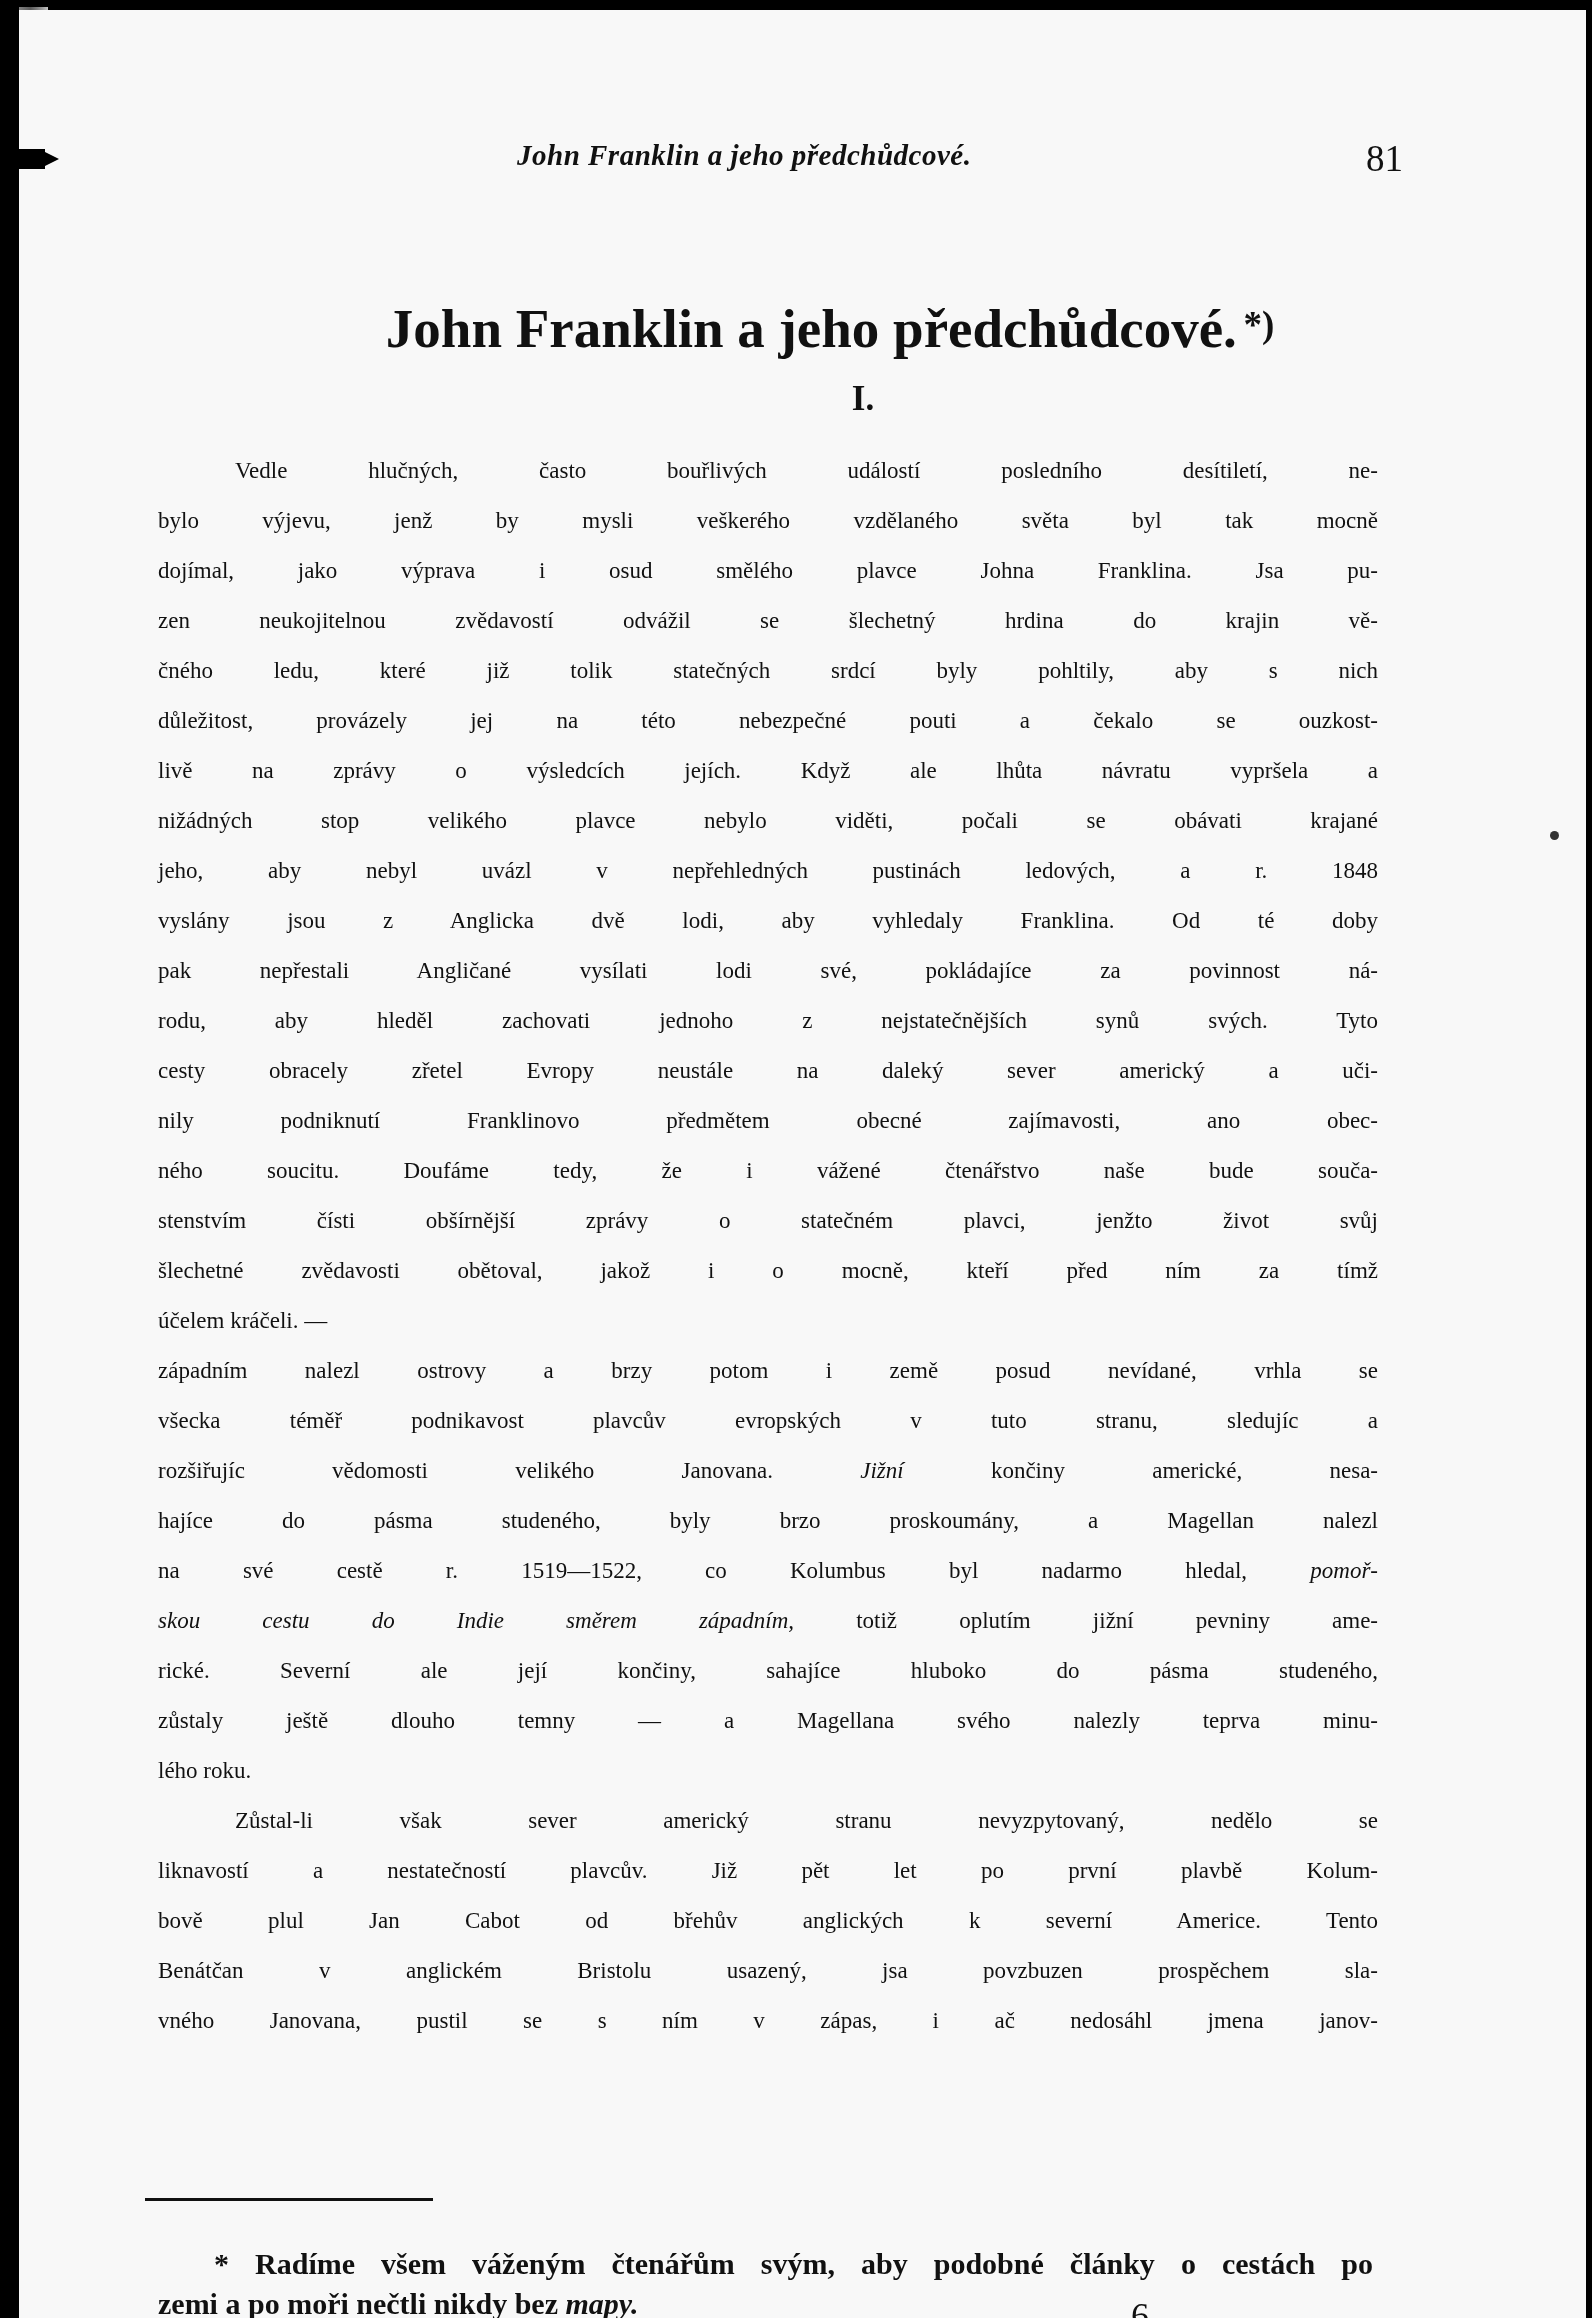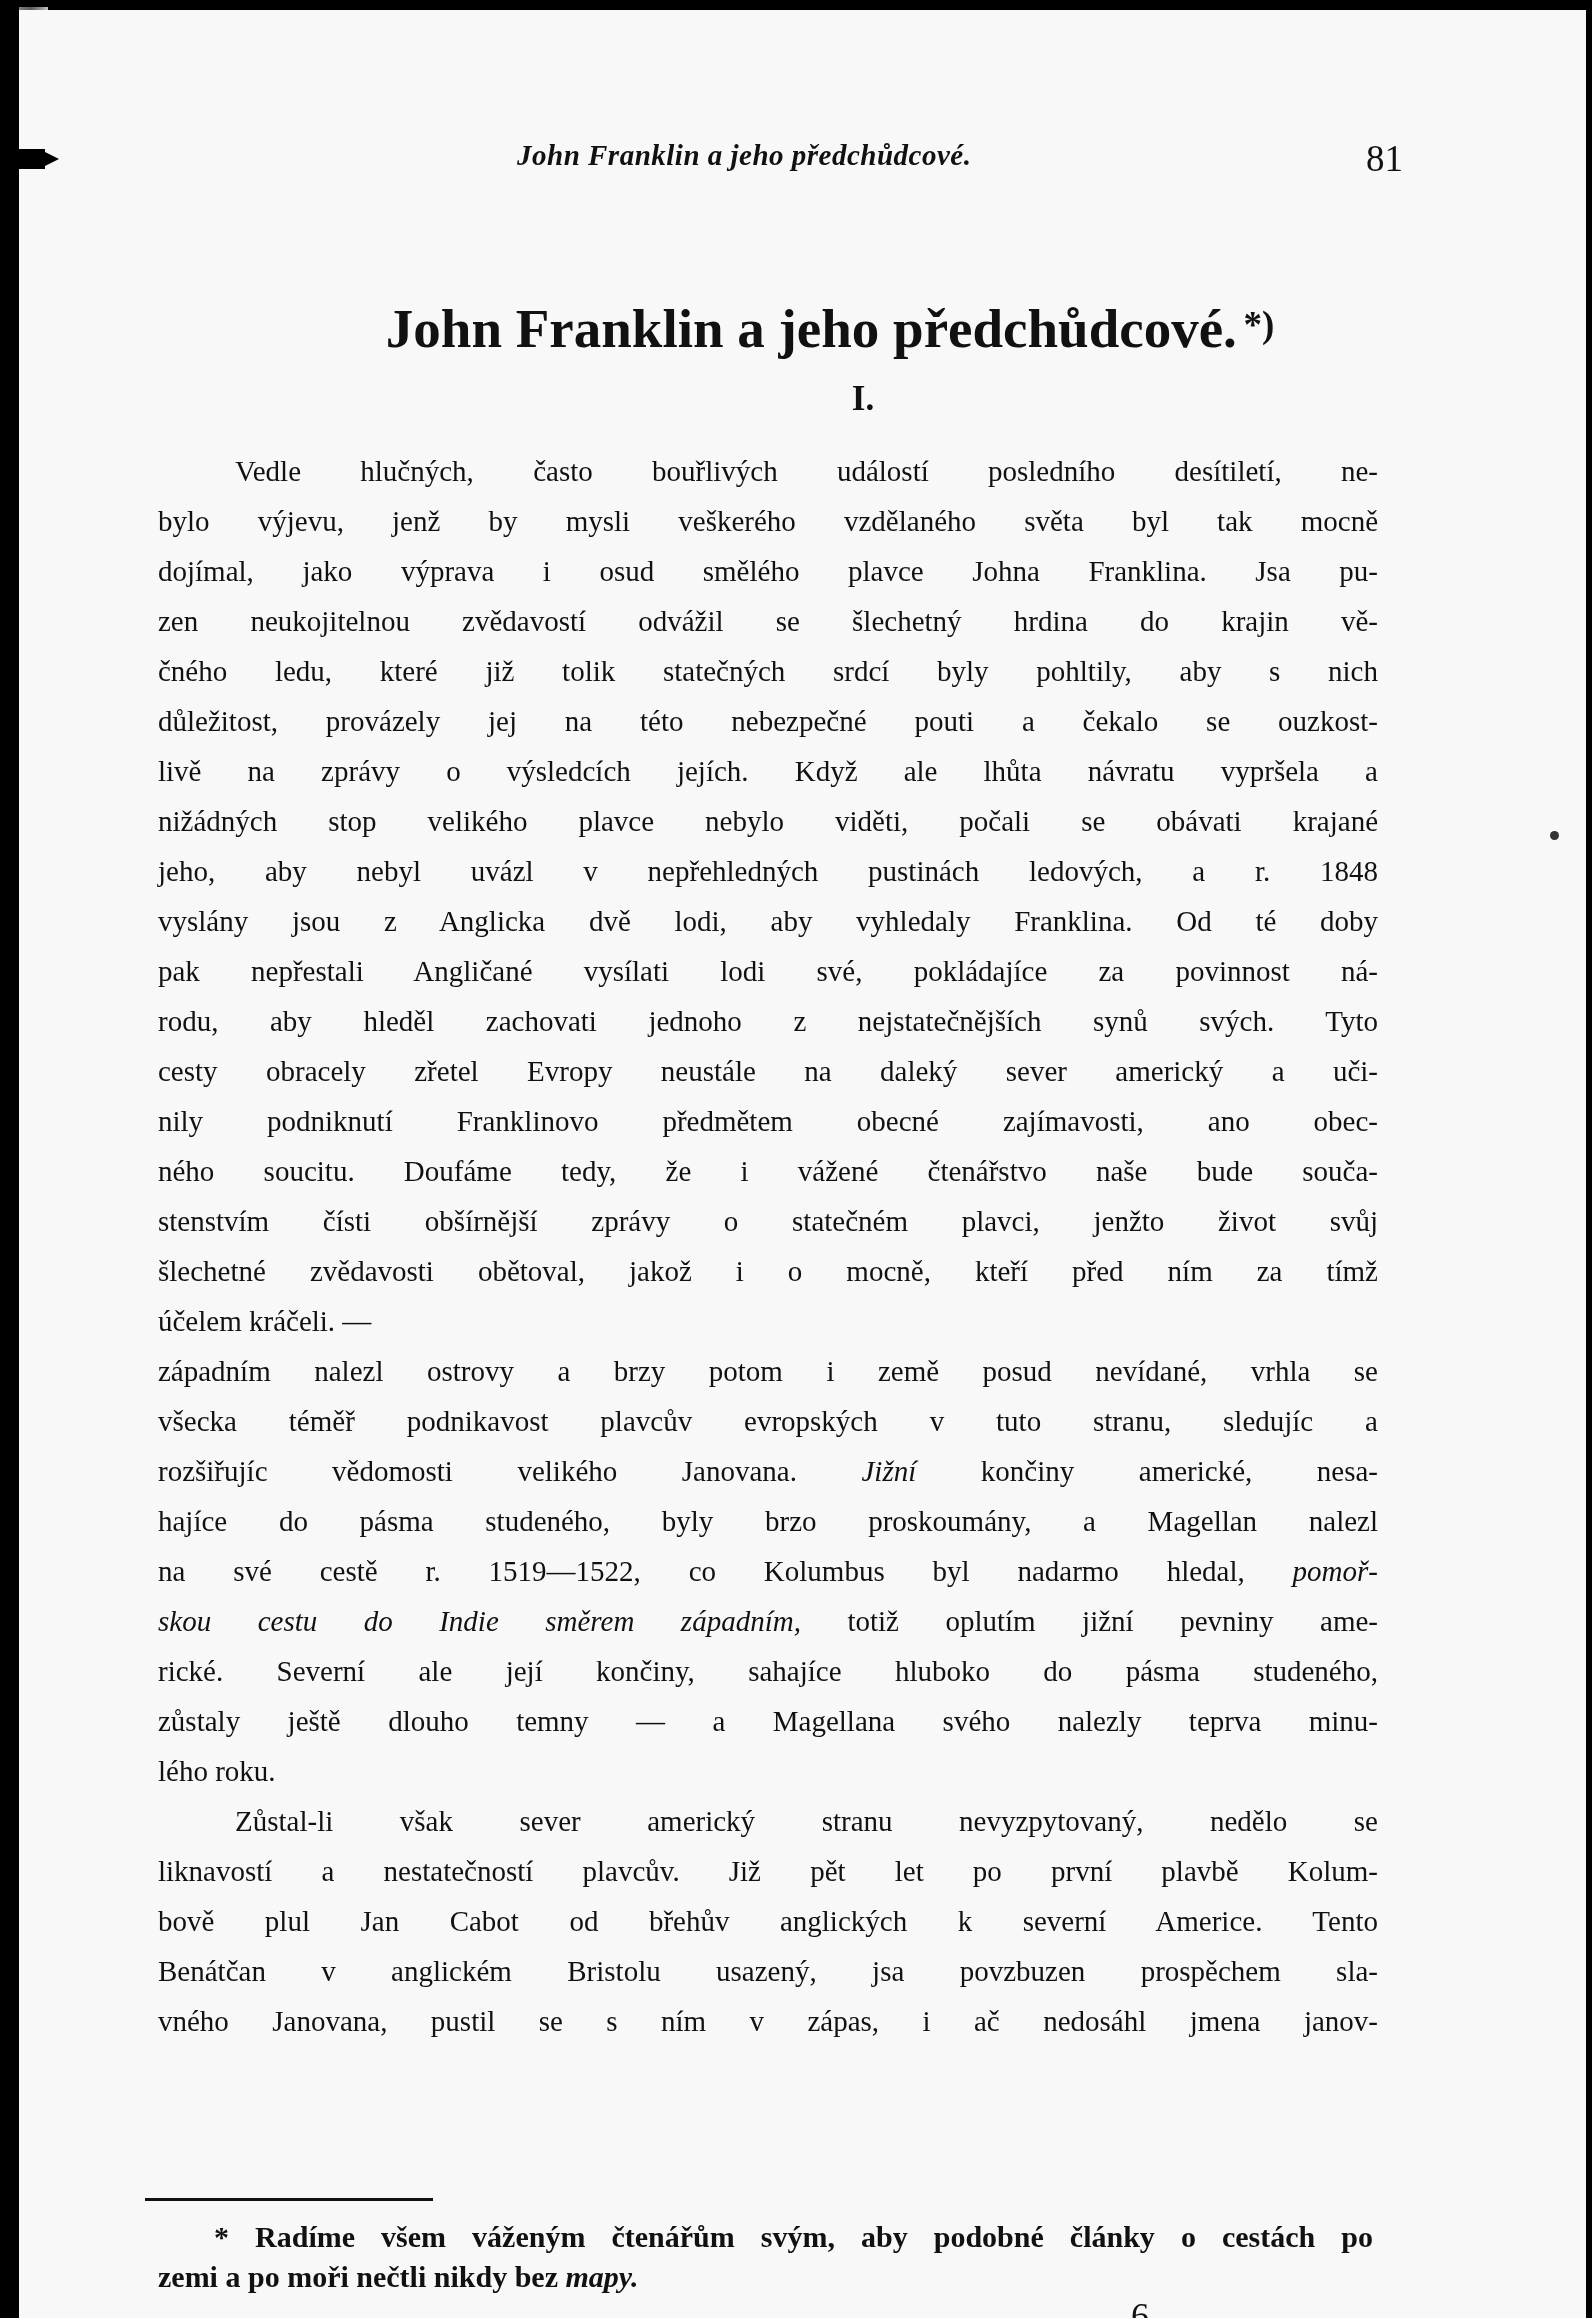--- a/index.html
+++ b/index.html
@@ -98,21 +98,21 @@
       font-size: 35px;
       font-weight: bold;
       padding-left: 134px;
       box-sizing: border-box;
     }
     .body-text {
       position: absolute;
       left: 158px;
       top: 446px;
       width: 1220px;
-      font-size: 29px;
+      font-size: 23px;
       line-height: 50px;
     }
     .line {
       display: block;
       white-space: nowrap;
       text-align: justify;
       text-align-last: justify;
       height: 50px;
     }
     .line.last {
@@ -202,18 +202,18 @@
     <span class="line indent">Zůstal-li však sever americký stranu nevyzpytovaný, nedělo se</span>
     <span class="line">liknavostí a nestatečností plavcův. Již pět let po první plavbě Kolum-</span>
     <span class="line">bově plul Jan Cabot od břehův anglických k severní Americe. Tento</span>
     <span class="line">Benátčan v anglickém Bristolu usazený, jsa povzbuzen prospěchem sla-</span>
     <span class="line">vného Janovana, pustil se s ním v zápas, i ač nedosáhl jmena janov-</span>
   </div>
 </div>
 
 <div class="footnote-rule"></div>
 <div class="footnote">
-  <span class="line indent" style="padding-left:56px;">* Radíme všem váženým čtenářům svým, aby podobné články o cestách po</span>
+  <span class="line indent" style="padding-left:56px;margin-top:27px;">* Radíme všem váženým čtenářům svým, aby podobné články o cestách po</span>
   <span class="line last"><span>zemi a po moři nečtli nikdy bez</span> <i>mapy.</i></span>
 </div>
 
 <div class="signature">6</div>
 
 
 </body></html>

